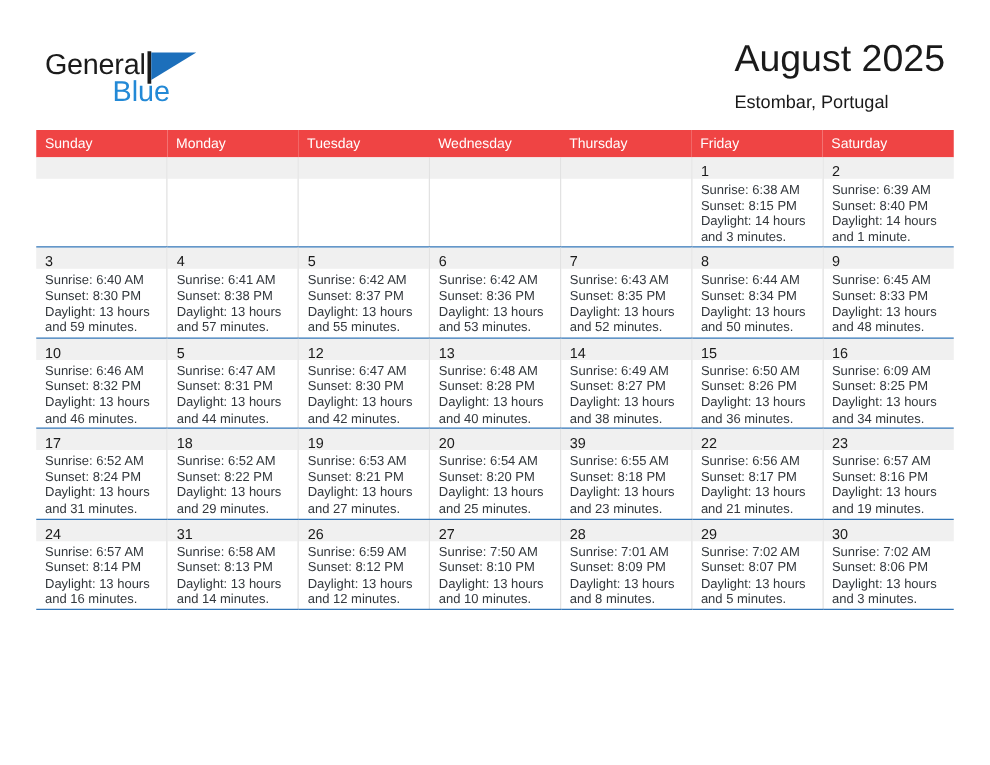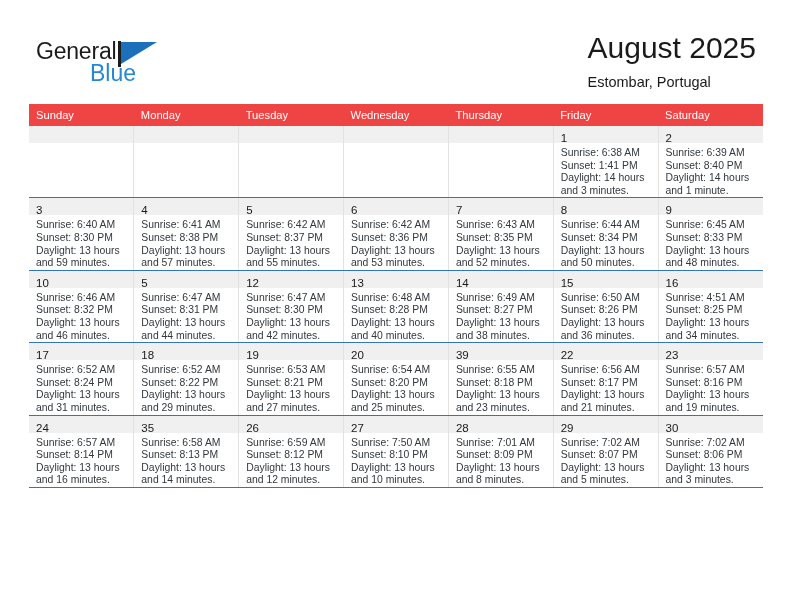--- a/index.html
+++ b/index.html
@@ -222,21 +222,21 @@
             <td class="empty">
               <div class="daynum-band"></div>
             </td>
             <td class="empty">
               <div class="daynum-band"></div>
             </td>
             <td>
               <div class="daynum-band"><span class="daynum">1</span></div>
               <div class="cell-body">
                 <div class="cell-line">Sunrise: 6:38 AM</div>
-                <div class="cell-line">Sunset: 1:41 PM</div>
+                <div class="cell-line">Sunset: 8:15 PM</div>
                 <div class="cell-line">Daylight: 14 hours</div>
                 <div class="cell-line">and 3 minutes.</div>
               </div>
             </td>
             <td>
               <div class="daynum-band"><span class="daynum">2</span></div>
               <div class="cell-body">
                 <div class="cell-line">Sunrise: 6:39 AM</div>
                 <div class="cell-line">Sunset: 8:40 PM</div>
                 <div class="cell-line">Daylight: 14 hours</div>
@@ -360,21 +360,21 @@
               <div class="cell-body">
                 <div class="cell-line">Sunrise: 6:50 AM</div>
                 <div class="cell-line">Sunset: 8:26 PM</div>
                 <div class="cell-line">Daylight: 13 hours</div>
                 <div class="cell-line">and 36 minutes.</div>
               </div>
             </td>
             <td>
               <div class="daynum-band"><span class="daynum">16</span></div>
               <div class="cell-body">
-                <div class="cell-line">Sunrise: 4:51 AM</div>
+                <div class="cell-line">Sunrise: 6:09 AM</div>
                 <div class="cell-line">Sunset: 8:25 PM</div>
                 <div class="cell-line">Daylight: 13 hours</div>
                 <div class="cell-line">and 34 minutes.</div>
               </div>
             </td>
           </tr>
           <tr class="week-row">
             <td>
               <div class="daynum-band"><span class="daynum">17</span></div>
               <div class="cell-body">
@@ -443,21 +443,21 @@
             <td>
               <div class="daynum-band"><span class="daynum">24</span></div>
               <div class="cell-body">
                 <div class="cell-line">Sunrise: 6:57 AM</div>
                 <div class="cell-line">Sunset: 8:14 PM</div>
                 <div class="cell-line">Daylight: 13 hours</div>
                 <div class="cell-line">and 16 minutes.</div>
               </div>
             </td>
             <td>
-              <div class="daynum-band"><span class="daynum">35</span></div>
+              <div class="daynum-band"><span class="daynum">31</span></div>
               <div class="cell-body">
                 <div class="cell-line">Sunrise: 6:58 AM</div>
                 <div class="cell-line">Sunset: 8:13 PM</div>
                 <div class="cell-line">Daylight: 13 hours</div>
                 <div class="cell-line">and 14 minutes.</div>
               </div>
             </td>
             <td>
               <div class="daynum-band"><span class="daynum">26</span></div>
               <div class="cell-body">

